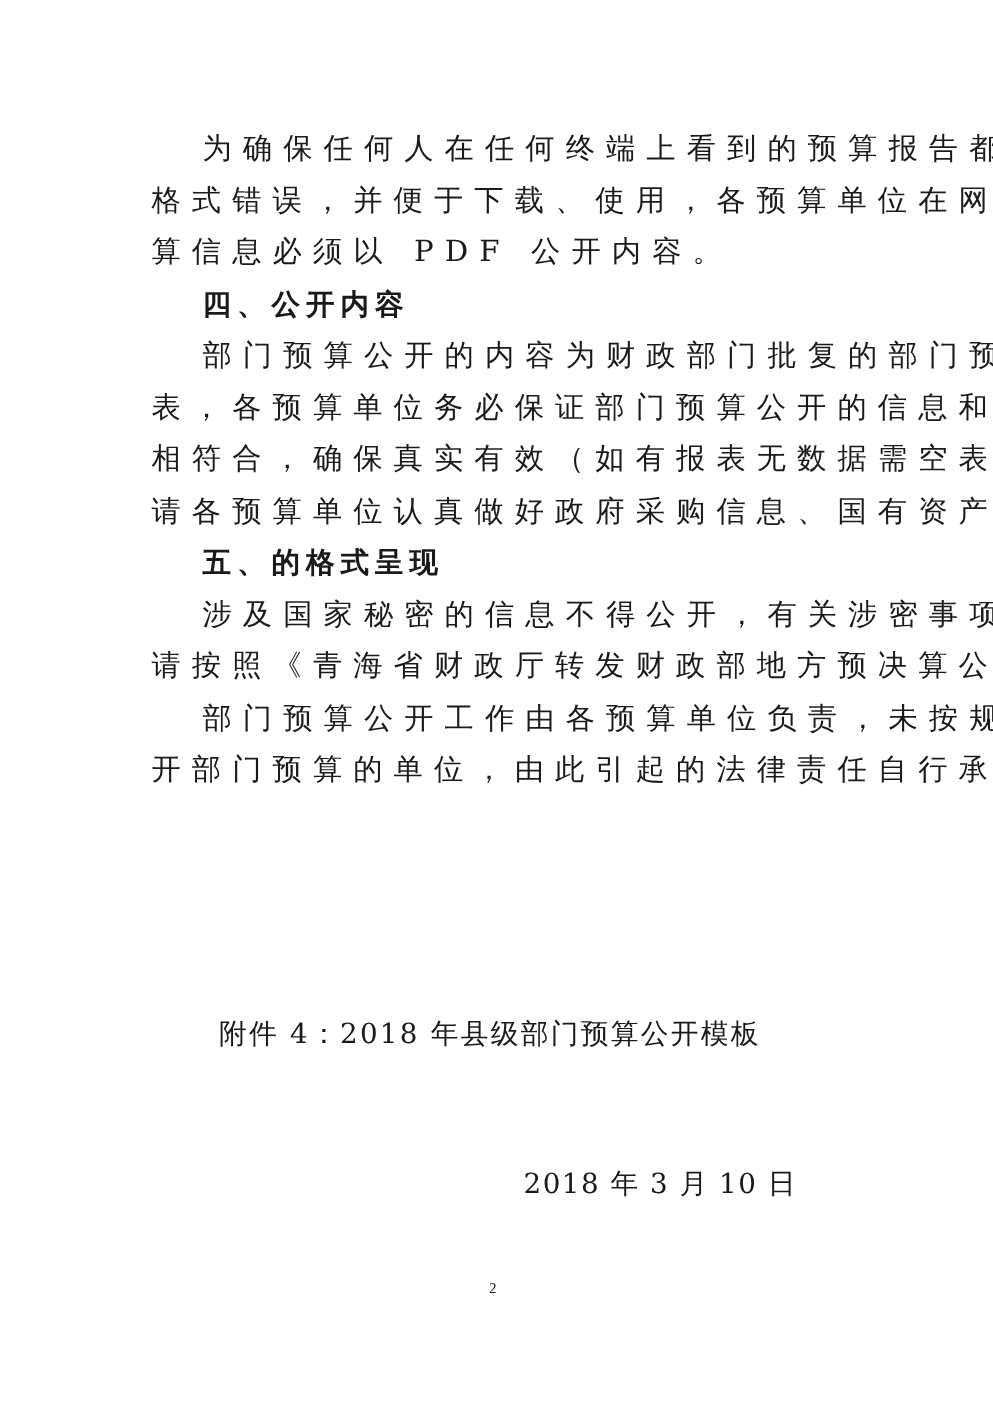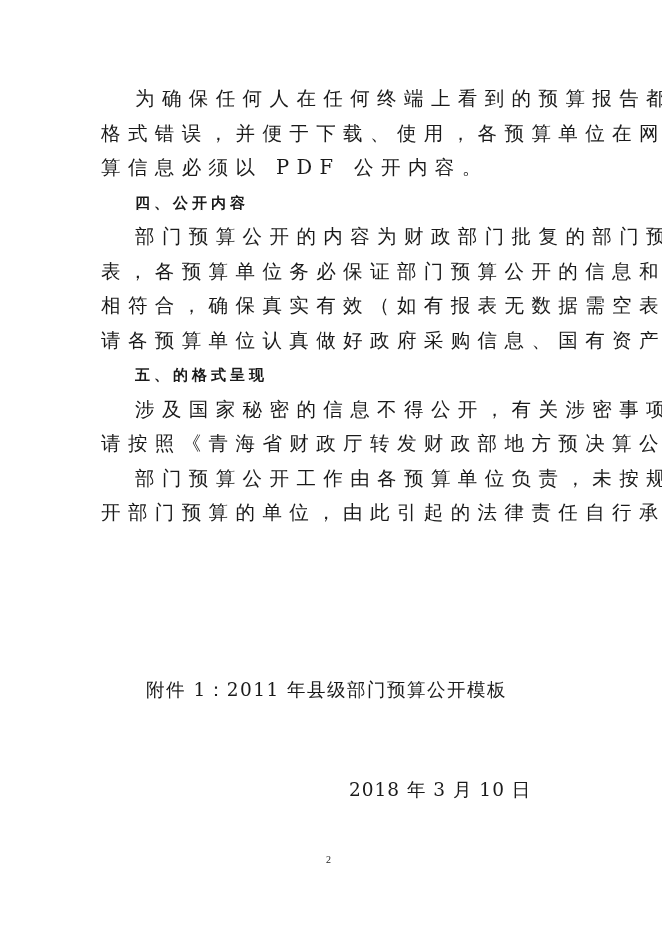--- a/index.html
+++ b/index.html
@@ -35,21 +35,21 @@
       white-space: nowrap;
     }
     .indent {
       padding-left: 34px;
     }
     .heading {
       font-family: "DejaVu Sans", "Liberation Sans", sans-serif;
       font-weight: bold;
       padding-left: 34px;
       letter-spacing: 4px;
-      font-size: 15px;
+      font-size: 19px;
     }
     .attachment {
       position: absolute;
       left: 146px;
       top: 674px;
       font-size: 18.5px;
       line-height: 32px;
       letter-spacing: 1.5px;
       white-space: nowrap;
     }
@@ -98,16 +98,16 @@
       <div class="line">请按照《青海省财政厅转发财政部地方预决算公开操作规程</div>
     </div>
 
     <div>
       <div class="line indent">部门预算公开工作由各预算单位负责，未按规定履行公</div>
       <div class="line">开部门预算的单位，由此引起的法律责任自行承担。</div>
     </div>
 
   </div>
 
-  <div class="attachment">附件 1：2011 年县级部门预算公开模板</div>
+  <div class="attachment">附件 4：2018 年县级部门预算公开模板</div>
   <div class="date">2018 年 3 月 10 日</div>
   <div class="page-number">2</div>
 </div>
 
 </body></html>

